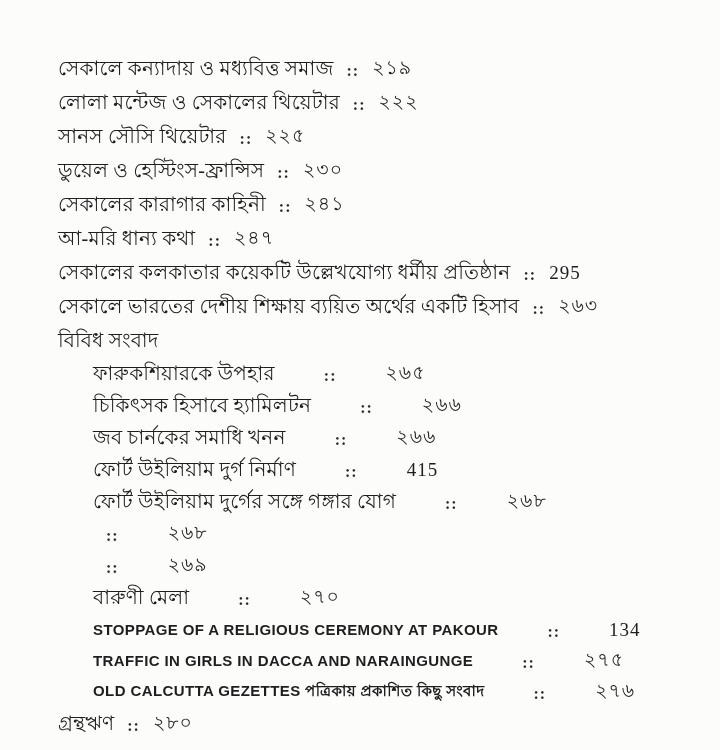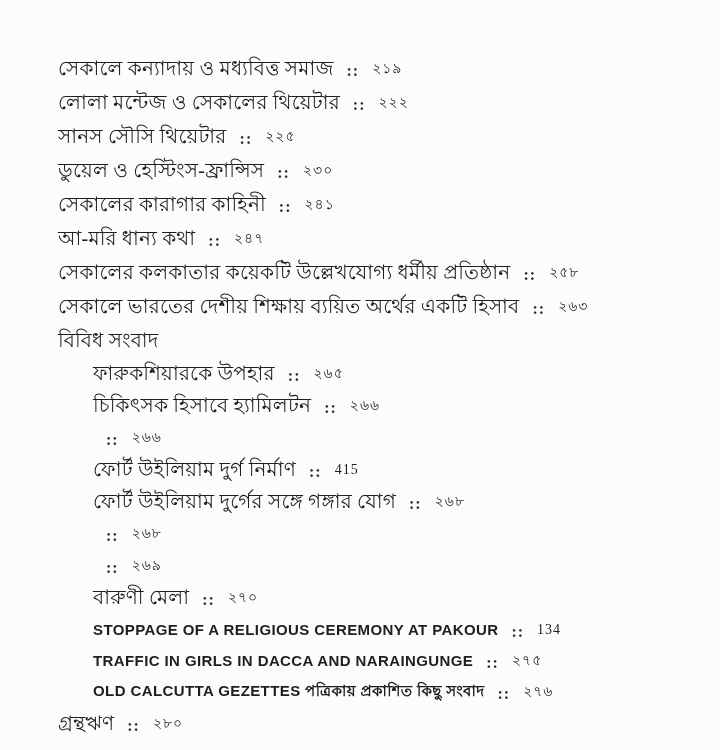--- a/index.html
+++ b/index.html
@@ -22,20 +22,21 @@
   .row {
     display: flex;
     align-items: center;
     height: 34px;
     padding-left: 58px;
     white-space: nowrap;
   }
   .row.sub {
     height: 32px;
     padding-left: 93px;
+    gap: 36px;
   }
   .row.en {
     height: 31px;
   }
   .label {
     font-size: 20px;
     letter-spacing: 0.2px;
   }
   .en .label {
     font-family: "Liberation Sans", "DejaVu Sans", sans-serif;
@@ -46,21 +47,21 @@
   .sep {
     font-size: 16px;
     font-weight: bold;
     margin: 0 13px 0 13px;
     position: relative;
     top: 2px;
     letter-spacing: 1px;
     color: #2a2a2a;
   }
   .pg {
-    font-size: 14px;
+    font-size: 19px;
     letter-spacing: 1px;
   }
 </style>
 </head>
 <body>
 
 <main class="page">
   <div>
       <div class="row">
         <span class="label">সেকালে কন্যাদায় ও মধ্যবিত্ত সমাজ</span>
@@ -88,41 +89,42 @@
         <span class="pg">২৪১</span>
       </div>
       <div class="row">
         <span class="label">আ-মরি ধান্য কথা</span>
         <span class="sep">::</span>
         <span class="pg">২৪৭</span>
       </div>
       <div class="row">
         <span class="label">সেকালের কলকাতার কয়েকটি উল্লেখযোগ্য ধর্মীয় প্রতিষ্ঠান</span>
         <span class="sep">::</span>
-        <span class="pg">২৫৮</span>
+        <span class="pg">295</span>
       </div>
       <div class="row">
         <span class="label">সেকালে ভারতের দেশীয় শিক্ষায় ব্যয়িত অর্থের একটি হিসাব</span>
         <span class="sep">::</span>
         <span class="pg">২৬৩</span>
       </div>
       <div class="row">
         <span class="label">বিবিধ সংবাদ</span>
       </div>
       <div class="row sub">
         <span class="label">ফারুকশিয়ারকে উপহার</span>
         <span class="sep">::</span>
         <span class="pg">২৬৫</span>
       </div>
       <div class="row sub">
         <span class="label">চিকিৎসক হিসাবে হ্যামিলটন</span>
         <span class="sep">::</span>
         <span class="pg">২৬৬</span>
       </div>
       <div class="row sub">
+        <span class="label">জব চার্নকের সমাধি খনন</span>
         <span class="sep">::</span>
         <span class="pg">২৬৬</span>
       </div>
       <div class="row sub">
         <span class="label">ফোর্ট উইলিয়াম দুর্গ নির্মাণ</span>
         <span class="sep">::</span>
         <span class="pg">415</span>
       </div>
       <div class="row sub">
         <span class="label">ফোর্ট উইলিয়াম দুর্গের সঙ্গে গঙ্গার যোগ</span>

